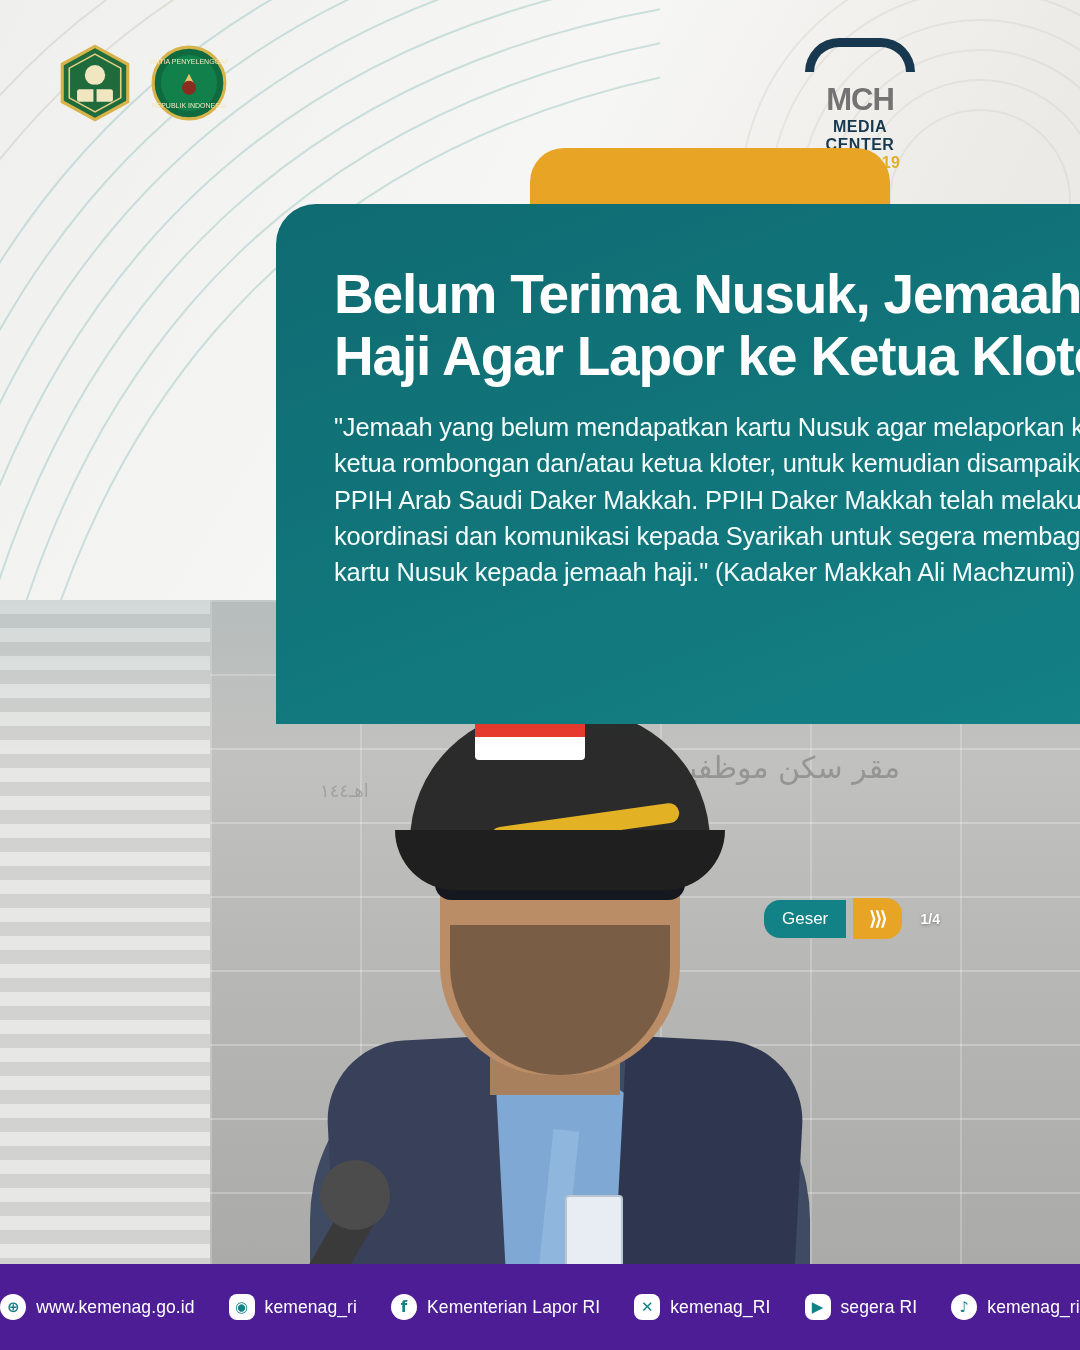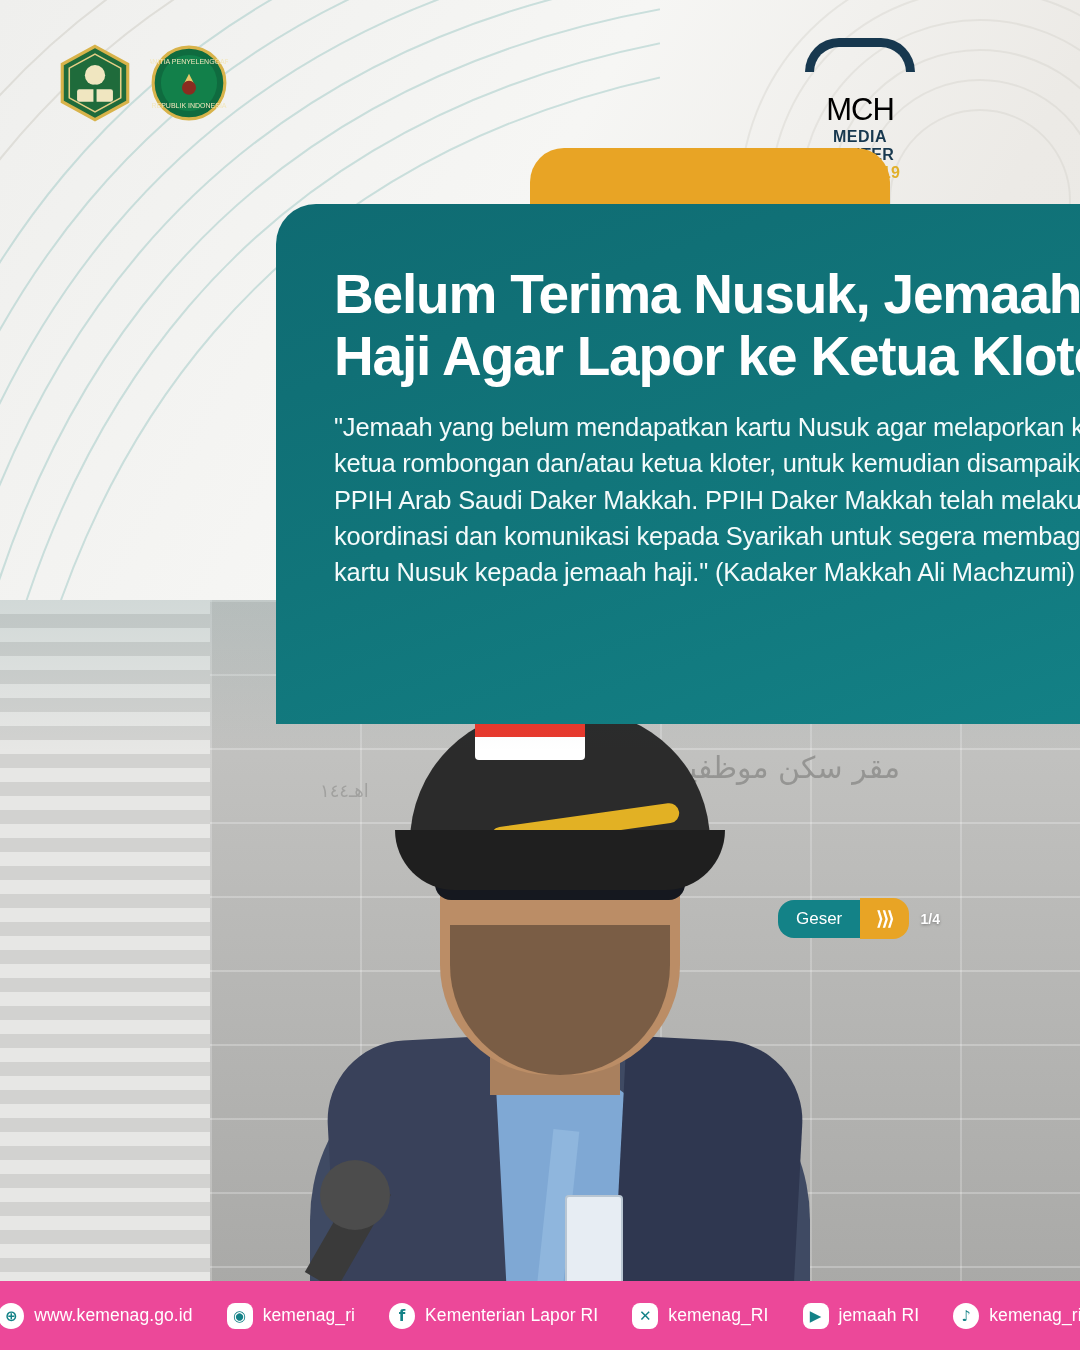--- a/index.html
+++ b/index.html
@@ -147,21 +147,21 @@
   }
   .logo-mch {
     position: absolute; right: 160px; top: 38px; width: 120px; height: 92px;
     text-align: center; color: #1f2d3a;
   }
   .mch-arc {
     width: 110px; height: 34px; margin: 0 auto;
     border: 9px solid #17384f; border-bottom: none;
     border-radius: 56px 56px 0 0;
   }
-  .mch-title { font-size: 31px; font-weight: 400; letter-spacing: -1px; color:#000000; margin-top: 20px;}
+  .mch-title { font-size: 31px; font-weight: 700; letter-spacing: -1px; color:#737373; margin-top: 10px;}
   .mch-sub { font-size: 16px; font-weight: 700; letter-spacing: .5px; color:#17384f; }
   .mch-sub .yr { color: #e1b02a; }
   .logo-pusaka { position: absolute; right: 46px; top: 46px; width: 110px; text-align:center;}
   .pusaka-mark {
     width: 46px; height: 52px; margin: 0 auto 4px;
     background: linear-gradient(160deg,#2fae6a,#1d8f57);
     border-radius: 50% 50% 50% 10%;
     position: relative;
   }
   .pusaka-mark:after{
@@ -191,39 +191,39 @@
     margin-bottom: 22px;
   }
   .quote {
     font-size: 25.5px; line-height: 1.42; font-weight: 400; color: #f4fbfb;
     letter-spacing: -.2px;
   }
 
   
   .swipe {
     position: absolute; right: 140px; top: 898px;
-    display: flex; align-items: center; gap: 0;
+    display: flex; align-items: center; gap: 7px;
   }
   .swipe-label {
     background: #138287; color: #ffffff; font-size: 17px; font-weight: 500;
     padding: 9px 18px; border-radius: 16px 0 0 16px;
   }
   .swipe-arrows {
     background: #e8a425; color: #ffffff; font-size: 19px; font-weight: 800;
     padding: 9px 16px; border-radius: 0 16px 16px 0; letter-spacing: -2px;
   }
   .swipe-count {
     margin-left: 12px; color: #ffffff; font-size: 14px; font-weight: 600;
     text-shadow: 0 1px 3px rgba(0,0,0,.35);
   }
 
   
   .footer {
-    position: absolute; left: 0; right: 0; bottom: 0; height: 69px;
-    background: #ec4899; display: flex; align-items: center; justify-content: center;
+    position: absolute; left: 0; right: 0; bottom: 0; height: 86px;
+    background: #4c1d95; display: flex; align-items: center; justify-content: center;
     gap: 0; color: #ffffff;
   }
   .f-item { display:flex; align-items:center; gap:10px; padding: 0 17px; font-size: 17.5px; }
   .f-item .txt { white-space: nowrap; letter-spacing: .1px; }
   .f-sep { width: 1px; height: 28px; background: rgba(255,255,255,.45); }
   .ic {
     width: 26px; height: 26px; display:inline-flex; align-items:center; justify-content:center;
     border-radius: 7px; background: #ffffff; color: #138287; font-size: 15px; font-weight: 800;
     font-family: "DejaVu Sans", sans-serif;
   }
@@ -361,21 +361,21 @@
     <div class="f-sep"></div>
 
     <div class="f-item">
       <span class="ic rounded">✕</span>
       <span class="txt">kemenag_RI</span>
     </div>
     <div class="f-sep"></div>
 
     <div class="f-item">
       <span class="ic rounded">▶</span>
-      <span class="txt">jemaah RI</span>
+      <span class="txt">segera RI</span>
     </div>
     <div class="f-sep"></div>
 
     <div class="f-item">
       <span class="ic circle">♪</span>
       <span class="txt">kemenag_ri</span>
     </div>
   </div>
 
 </div>

